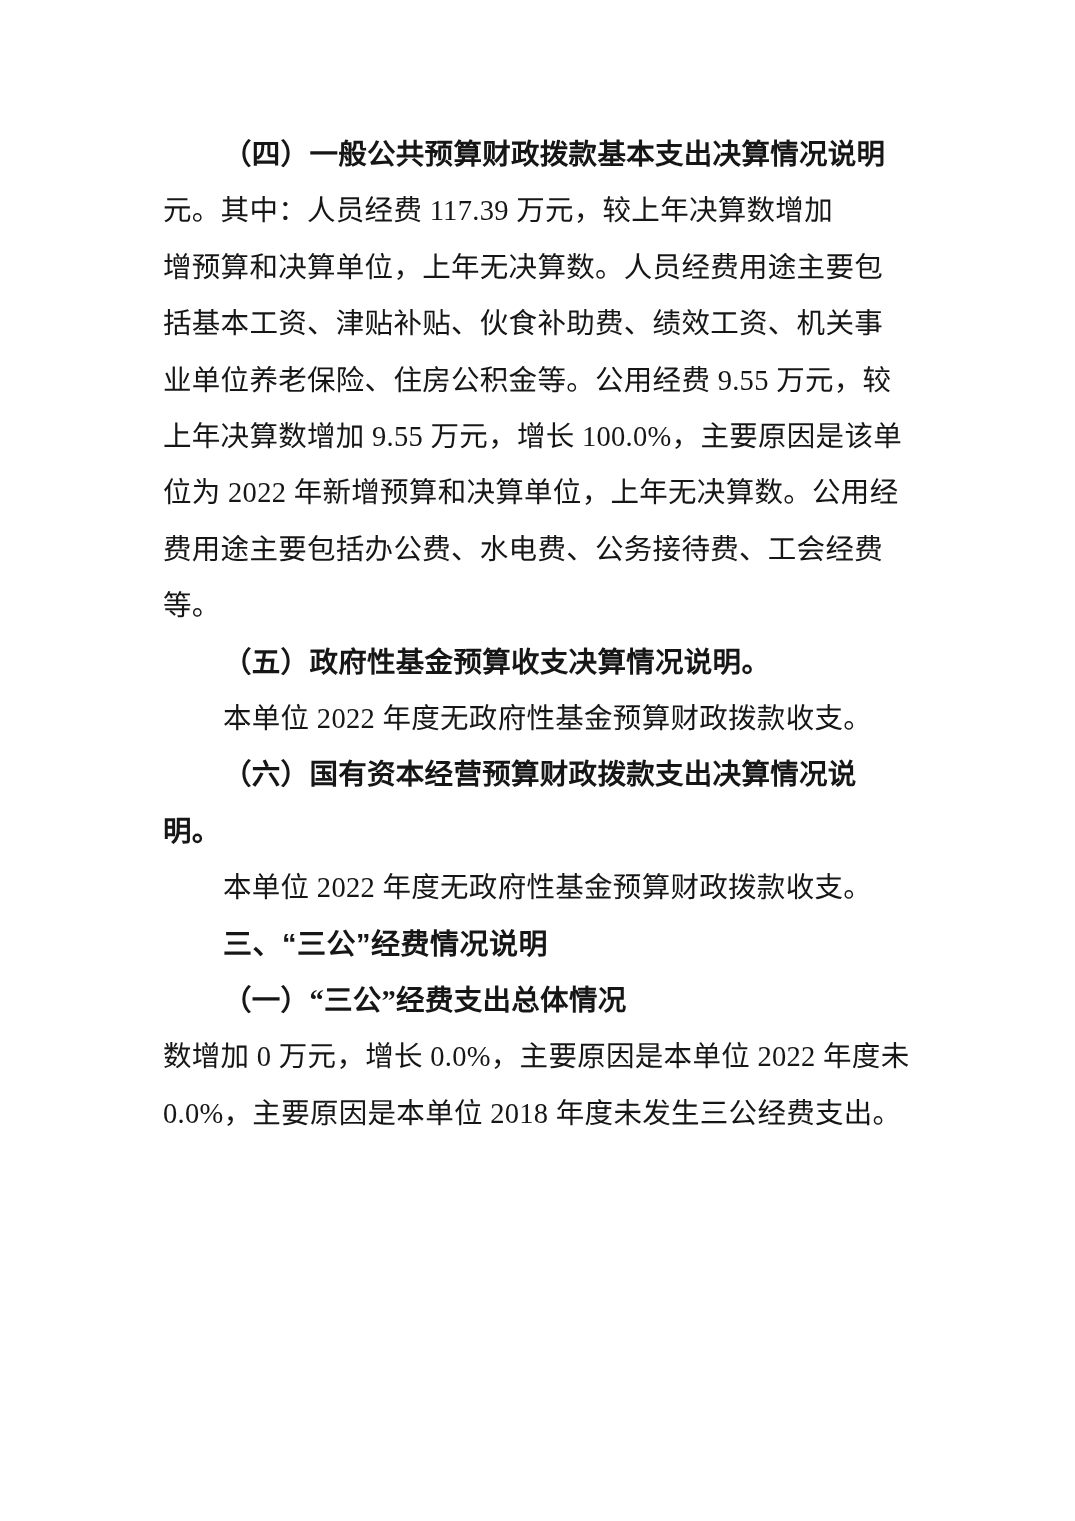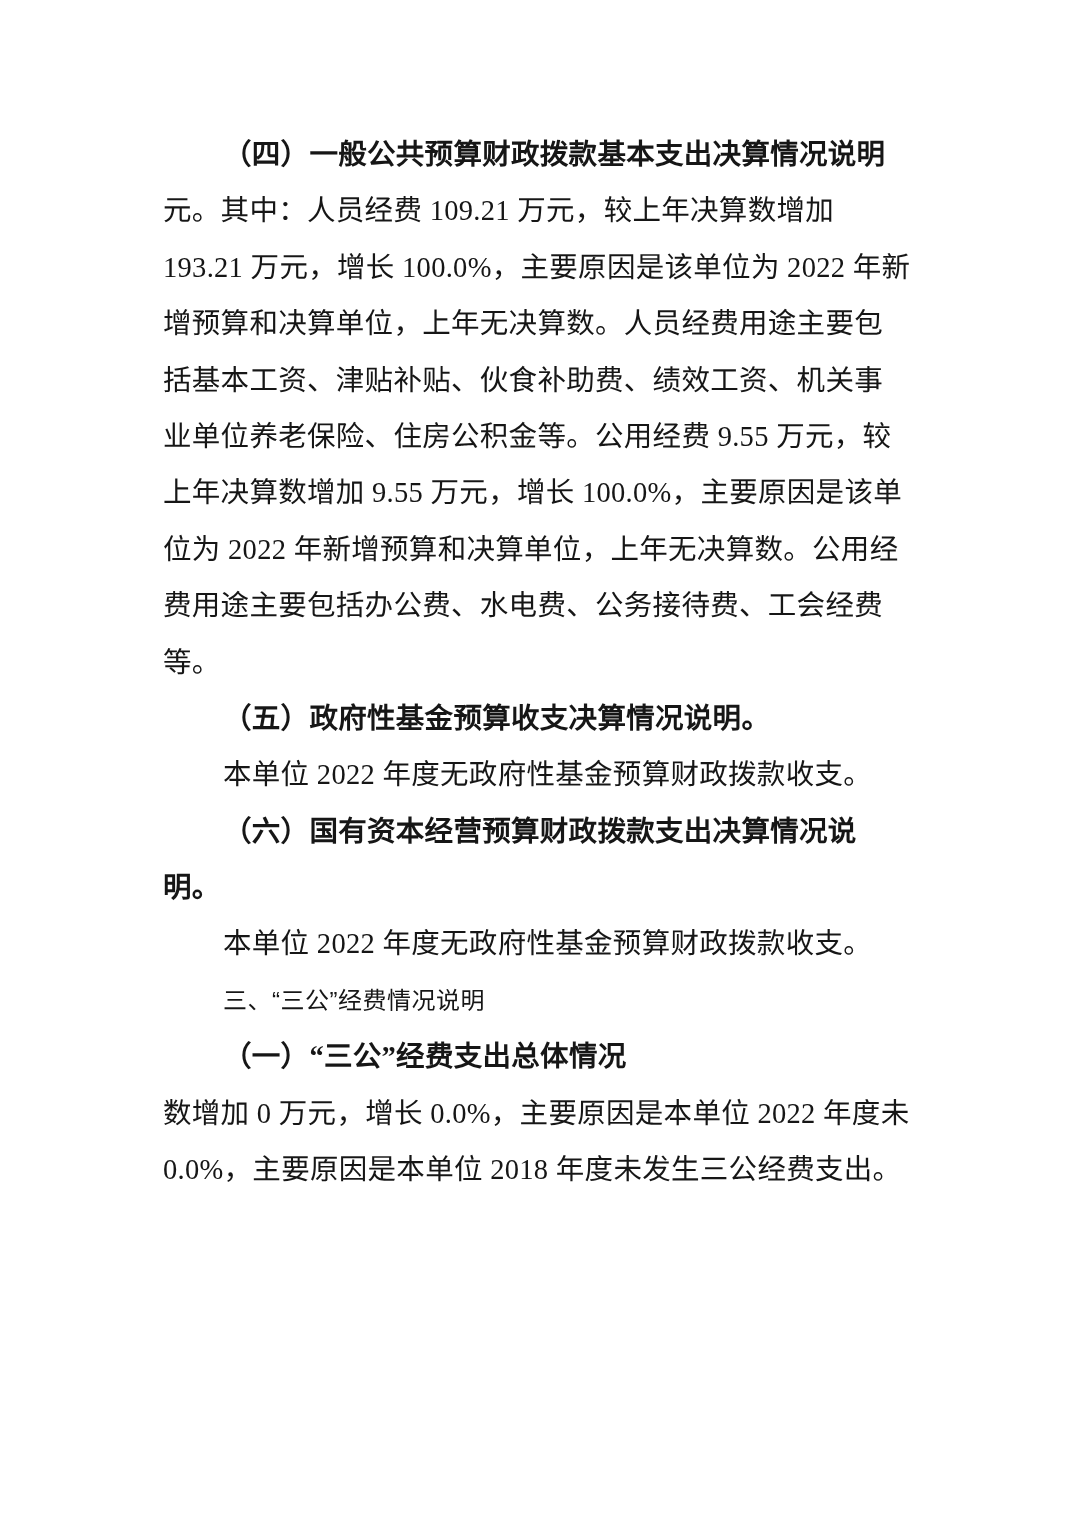--- a/index.html
+++ b/index.html
@@ -30,33 +30,32 @@
     letter-spacing: 0.3px;
   }
   .indent {
     text-indent: 60px;
   }
   .heading {
     font-weight: 600;
   }
   .hei {
     font-family: "Liberation Sans", sans-serif;
-    font-weight: normal;
-    font-size: 24px;
+    font-weight: bold;
+    font-size: 29px;
     letter-spacing: 0.5px;
   }
 </style>
 </head>
 <body>
 
 <div class="page">
   <div class="content">
     <div class="line heading indent">（四）一般公共预算财政拨款基本支出决算情况说明</div>
-    <div class="line">元。其中：人员经费 109.21 万元，较上年决算数增加</div>
-    <div class="line">193.21 万元，增长 100.0%，主要原因是该单位为 2022 年新</div>
+    <div class="line">元。其中：人员经费 117.39 万元，较上年决算数增加</div>
     <div class="line">增预算和决算单位，上年无决算数。人员经费用途主要包</div>
     <div class="line">括基本工资、津贴补贴、伙食补助费、绩效工资、机关事</div>
     <div class="line">业单位养老保险、住房公积金等。公用经费 9.55 万元，较</div>
     <div class="line">上年决算数增加 9.55 万元，增长 100.0%，主要原因是该单</div>
     <div class="line">位为 2022 年新增预算和决算单位，上年无决算数。公用经</div>
     <div class="line">费用途主要包括办公费、水电费、公务接待费、工会经费</div>
     <div class="line">等。</div>
     <div class="line heading indent">（五）政府性基金预算收支决算情况说明。</div>
     <div class="line indent">本单位 2022 年度无政府性基金预算财政拨款收支。</div>
     <div class="line heading indent">（六）国有资本经营预算财政拨款支出决算情况说</div>

